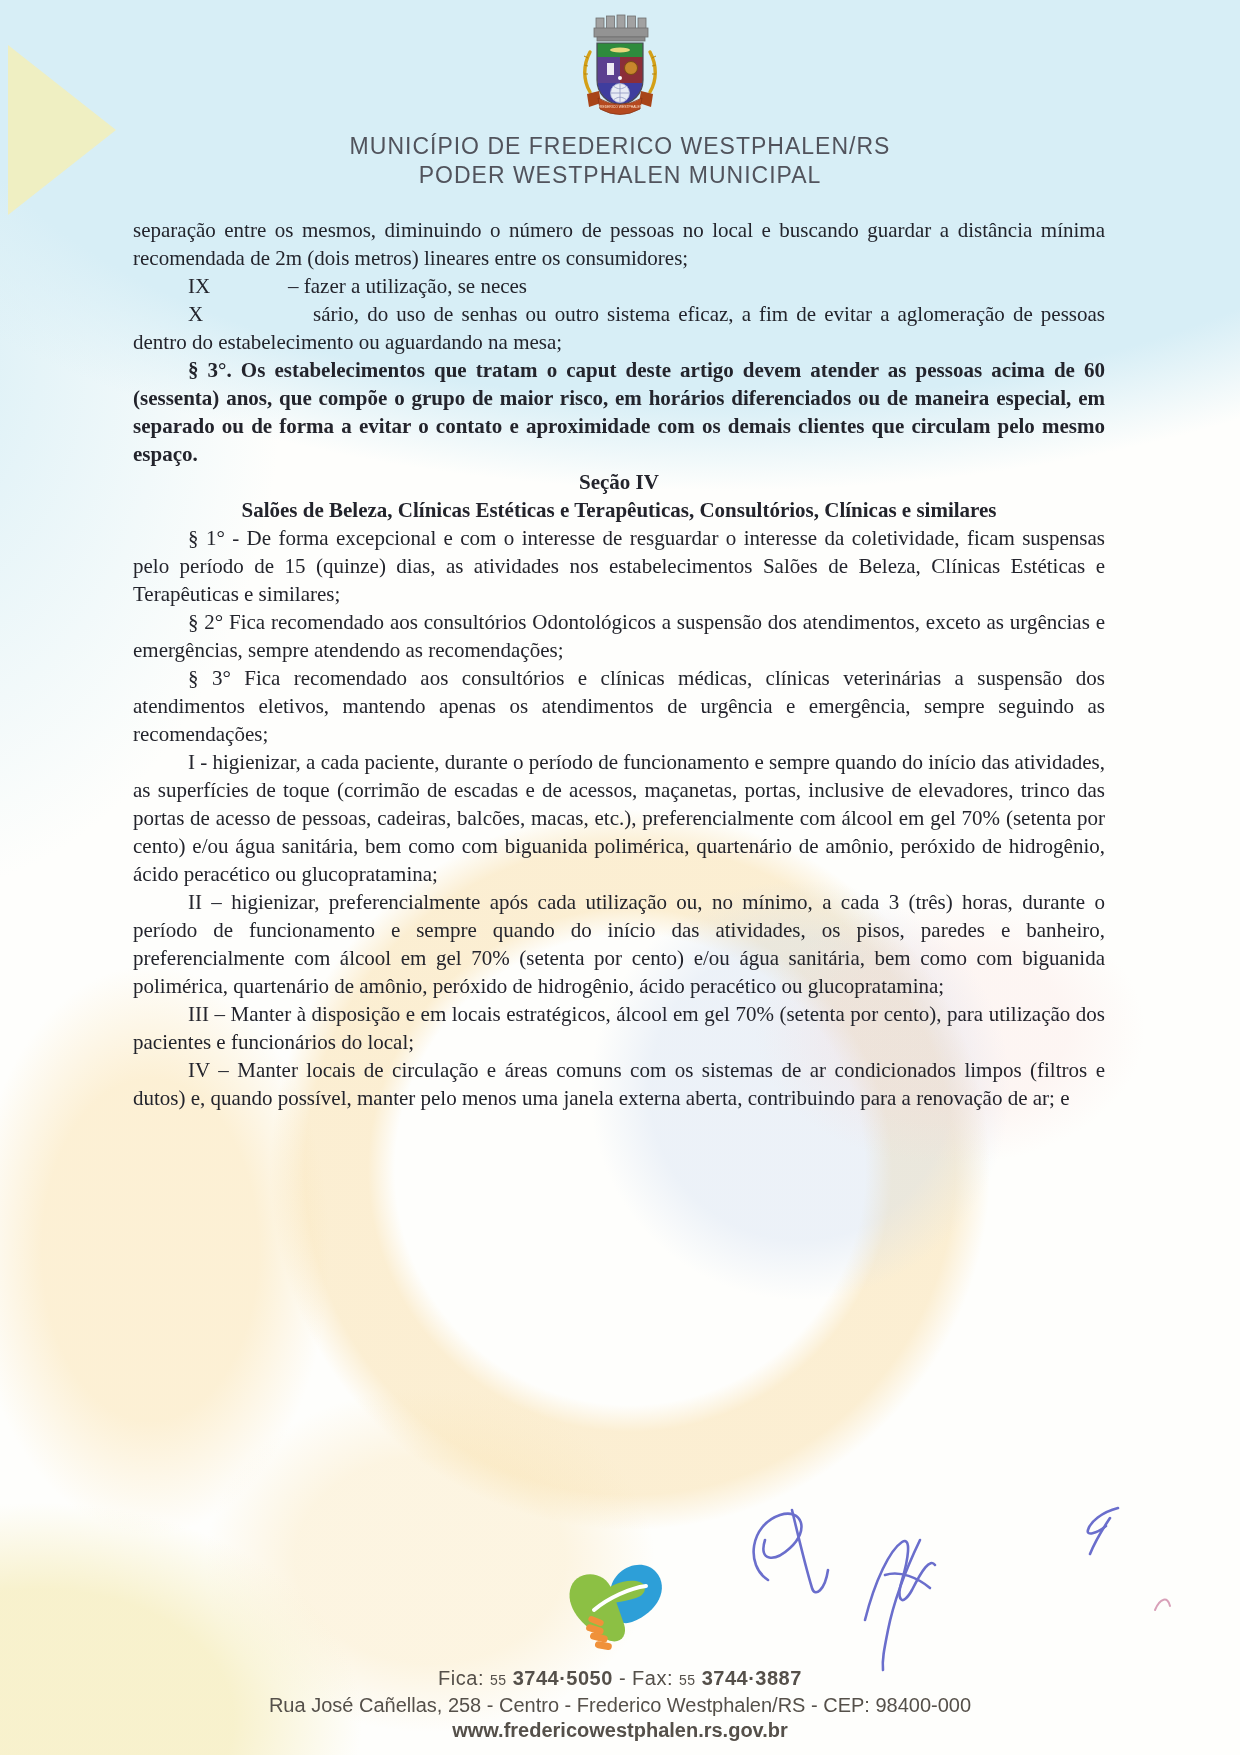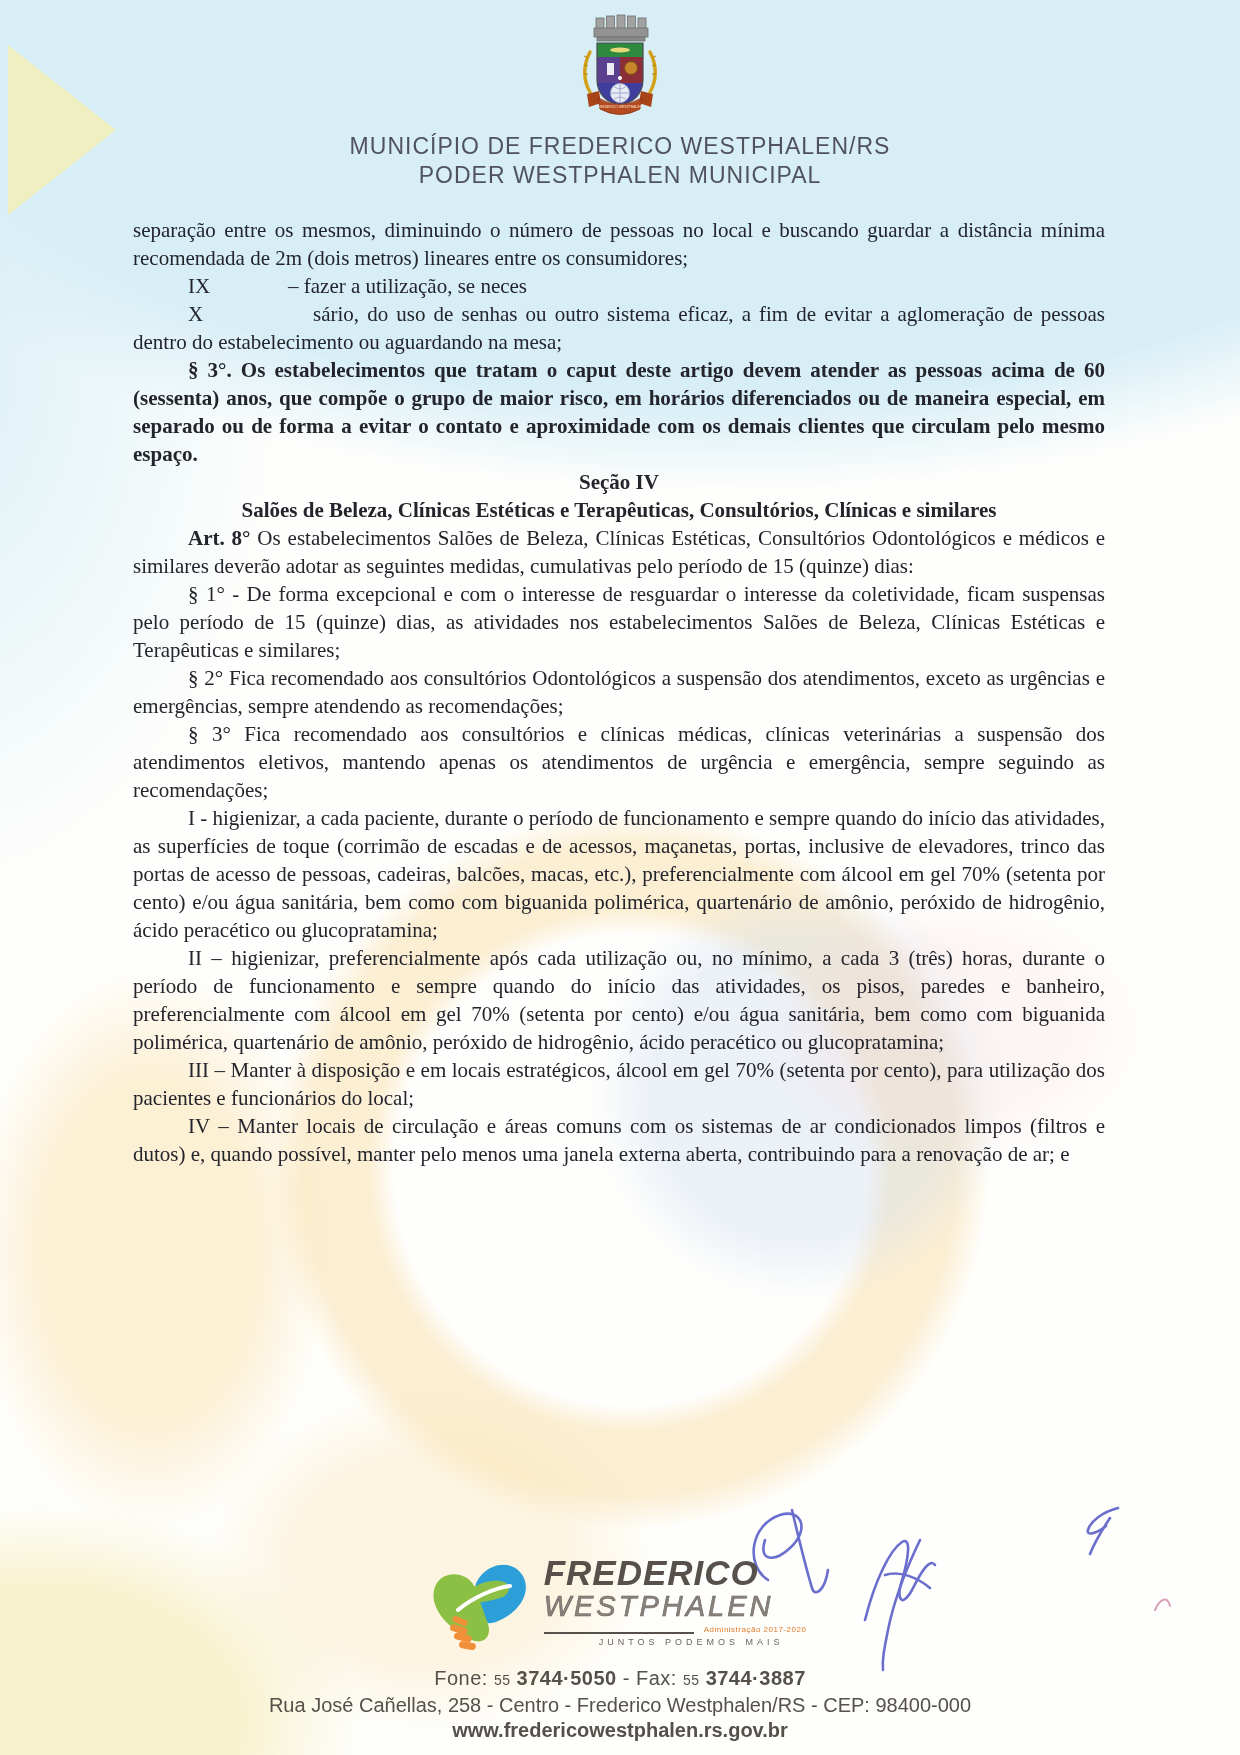--- a/index.html
+++ b/index.html
@@ -131,21 +131,20 @@
     <p class="row-ix"><span class="rn">IX</span><span>– fazer a utilização, se neces</span></p>
 
     <p><span class="rn2">X</span><span>sário, do uso de senhas ou outro sistema eficaz, a fim de evitar a aglomeração de pessoas dentro do estabelecimento ou aguardando na mesa;</span></p>
 
     <p class="par bold gap-lg">§ 3°. Os estabelecimentos que tratam o caput deste artigo devem atender as pessoas acima de 60 (sessenta) anos, que compõe o grupo de maior risco, em horários diferenciados ou de maneira especial, em separado ou de forma a evitar o contato e aproximidade com os demais clientes que circulam pelo mesmo espaço.</p>
 
     <p class="center bold gap-xl">Seção IV</p>
 
     <p class="center bold">Salões de Beleza, Clínicas Estéticas e Terapêuticas, Consultórios, Clínicas e similares</p>
 
-    <p class="par gap-md"><b>Art. 8°</b><span> Os estabelecimentos Salões de Beleza, Clínicas Estéticas, Consultórios Odontológicos e médicos e similares deverão adotar as seguintes medidas, cumulativas pelo período de 15 (quinze) dias:</span></p>
 
     <p class="par">§ 1° - De forma excepcional e com o interesse de resguardar o interesse da coletividade, ficam suspensas pelo período de 15 (quinze) dias, as atividades nos estabelecimentos Salões de Beleza, Clínicas Estéticas e Terapêuticas e similares;</p>
 
     <p class="par">§ 2° Fica recomendado aos consultórios Odontológicos a suspensão dos atendimentos, exceto as urgências e emergências, sempre atendendo as recomendações;</p>
 
     <p class="par">§ 3° Fica recomendado aos consultórios e clínicas médicas, clínicas veterinárias a suspensão dos atendimentos eletivos, mantendo apenas os atendimentos de urgência e emergência, sempre seguindo as recomendações;</p>
 
     <p class="par">I - higienizar, a cada paciente, durante o período de funcionamento e sempre quando do início das atividades, as superfícies de toque (corrimão de escadas e de acessos, maçanetas, portas, inclusive de elevadores, trinco das portas de acesso de pessoas, cadeiras, balcões, macas, etc.), preferencialmente com álcool em gel 70% (setenta por cento) e/ou água sanitária, bem como com biguanida polimérica, quartenário de amônio, peróxido de hidrogênio, ácido peracético ou glucopratamina;</p>
 
     <p class="par">II – higienizar, preferencialmente após cada utilização ou, no mínimo, a cada 3 (três) horas, durante o período de funcionamento e sempre quando do início das atividades, os pisos, paredes e banheiro, preferencialmente com álcool em gel 70% (setenta por cento) e/ou água sanitária, bem como com biguanida polimérica, quartenário de amônio, peróxido de hidrogênio, ácido peracético ou glucopratamina;</p>
@@ -186,34 +185,25 @@
 
         <path d="M36,62 C50,50 72,40 88,38" stroke="#ffffff" stroke-width="4" fill="none" stroke-linecap="round"></path>
 
         <g fill="#f0913a">
           <rect x="28" y="78" width="18" height="7" rx="3.5" transform="rotate(18 37 81)"></rect>
           <rect x="32" y="86" width="18" height="7" rx="3.5" transform="rotate(14 41 89)"></rect>
           <rect x="37" y="94" width="17" height="7" rx="3.5" transform="rotate(10 45 97)"></rect>
           <rect x="30" y="70" width="16" height="6" rx="3" transform="rotate(22 38 73)"></rect>
         </g>
       </svg>
-      <div class="logo-text">
-        <div class="logo-name1">FREDERICO</div>
-        <div class="logo-name2">WESTPHALEN</div>
-        <div class="logo-rule-row">
-          <div class="logo-rule"></div>
-          <div class="logo-admin">Administração 2017-2020</div>
-        </div>
-        <div class="logo-slogan">JUNTOS PODEMOS MAIS</div>
-      </div>
     </div>
 
     <div class="contact">
       <div class="contact-phone">
-        <span>Fone:</span>
+        <span>Fica:</span>
         <span class="cc">55</span>
         <span class="num">3744·5050</span>
         <span>-</span>
         <span>Fax:</span>
         <span class="cc">55</span>
         <span class="num">3744·3887</span>
       </div>
       <div class="contact-address">Rua José Cañellas, 258 - Centro - Frederico Westphalen/RS - CEP: 98400-000</div>
       <div class="contact-web">www.fredericowestphalen.rs.gov.br</div>
     </div>

